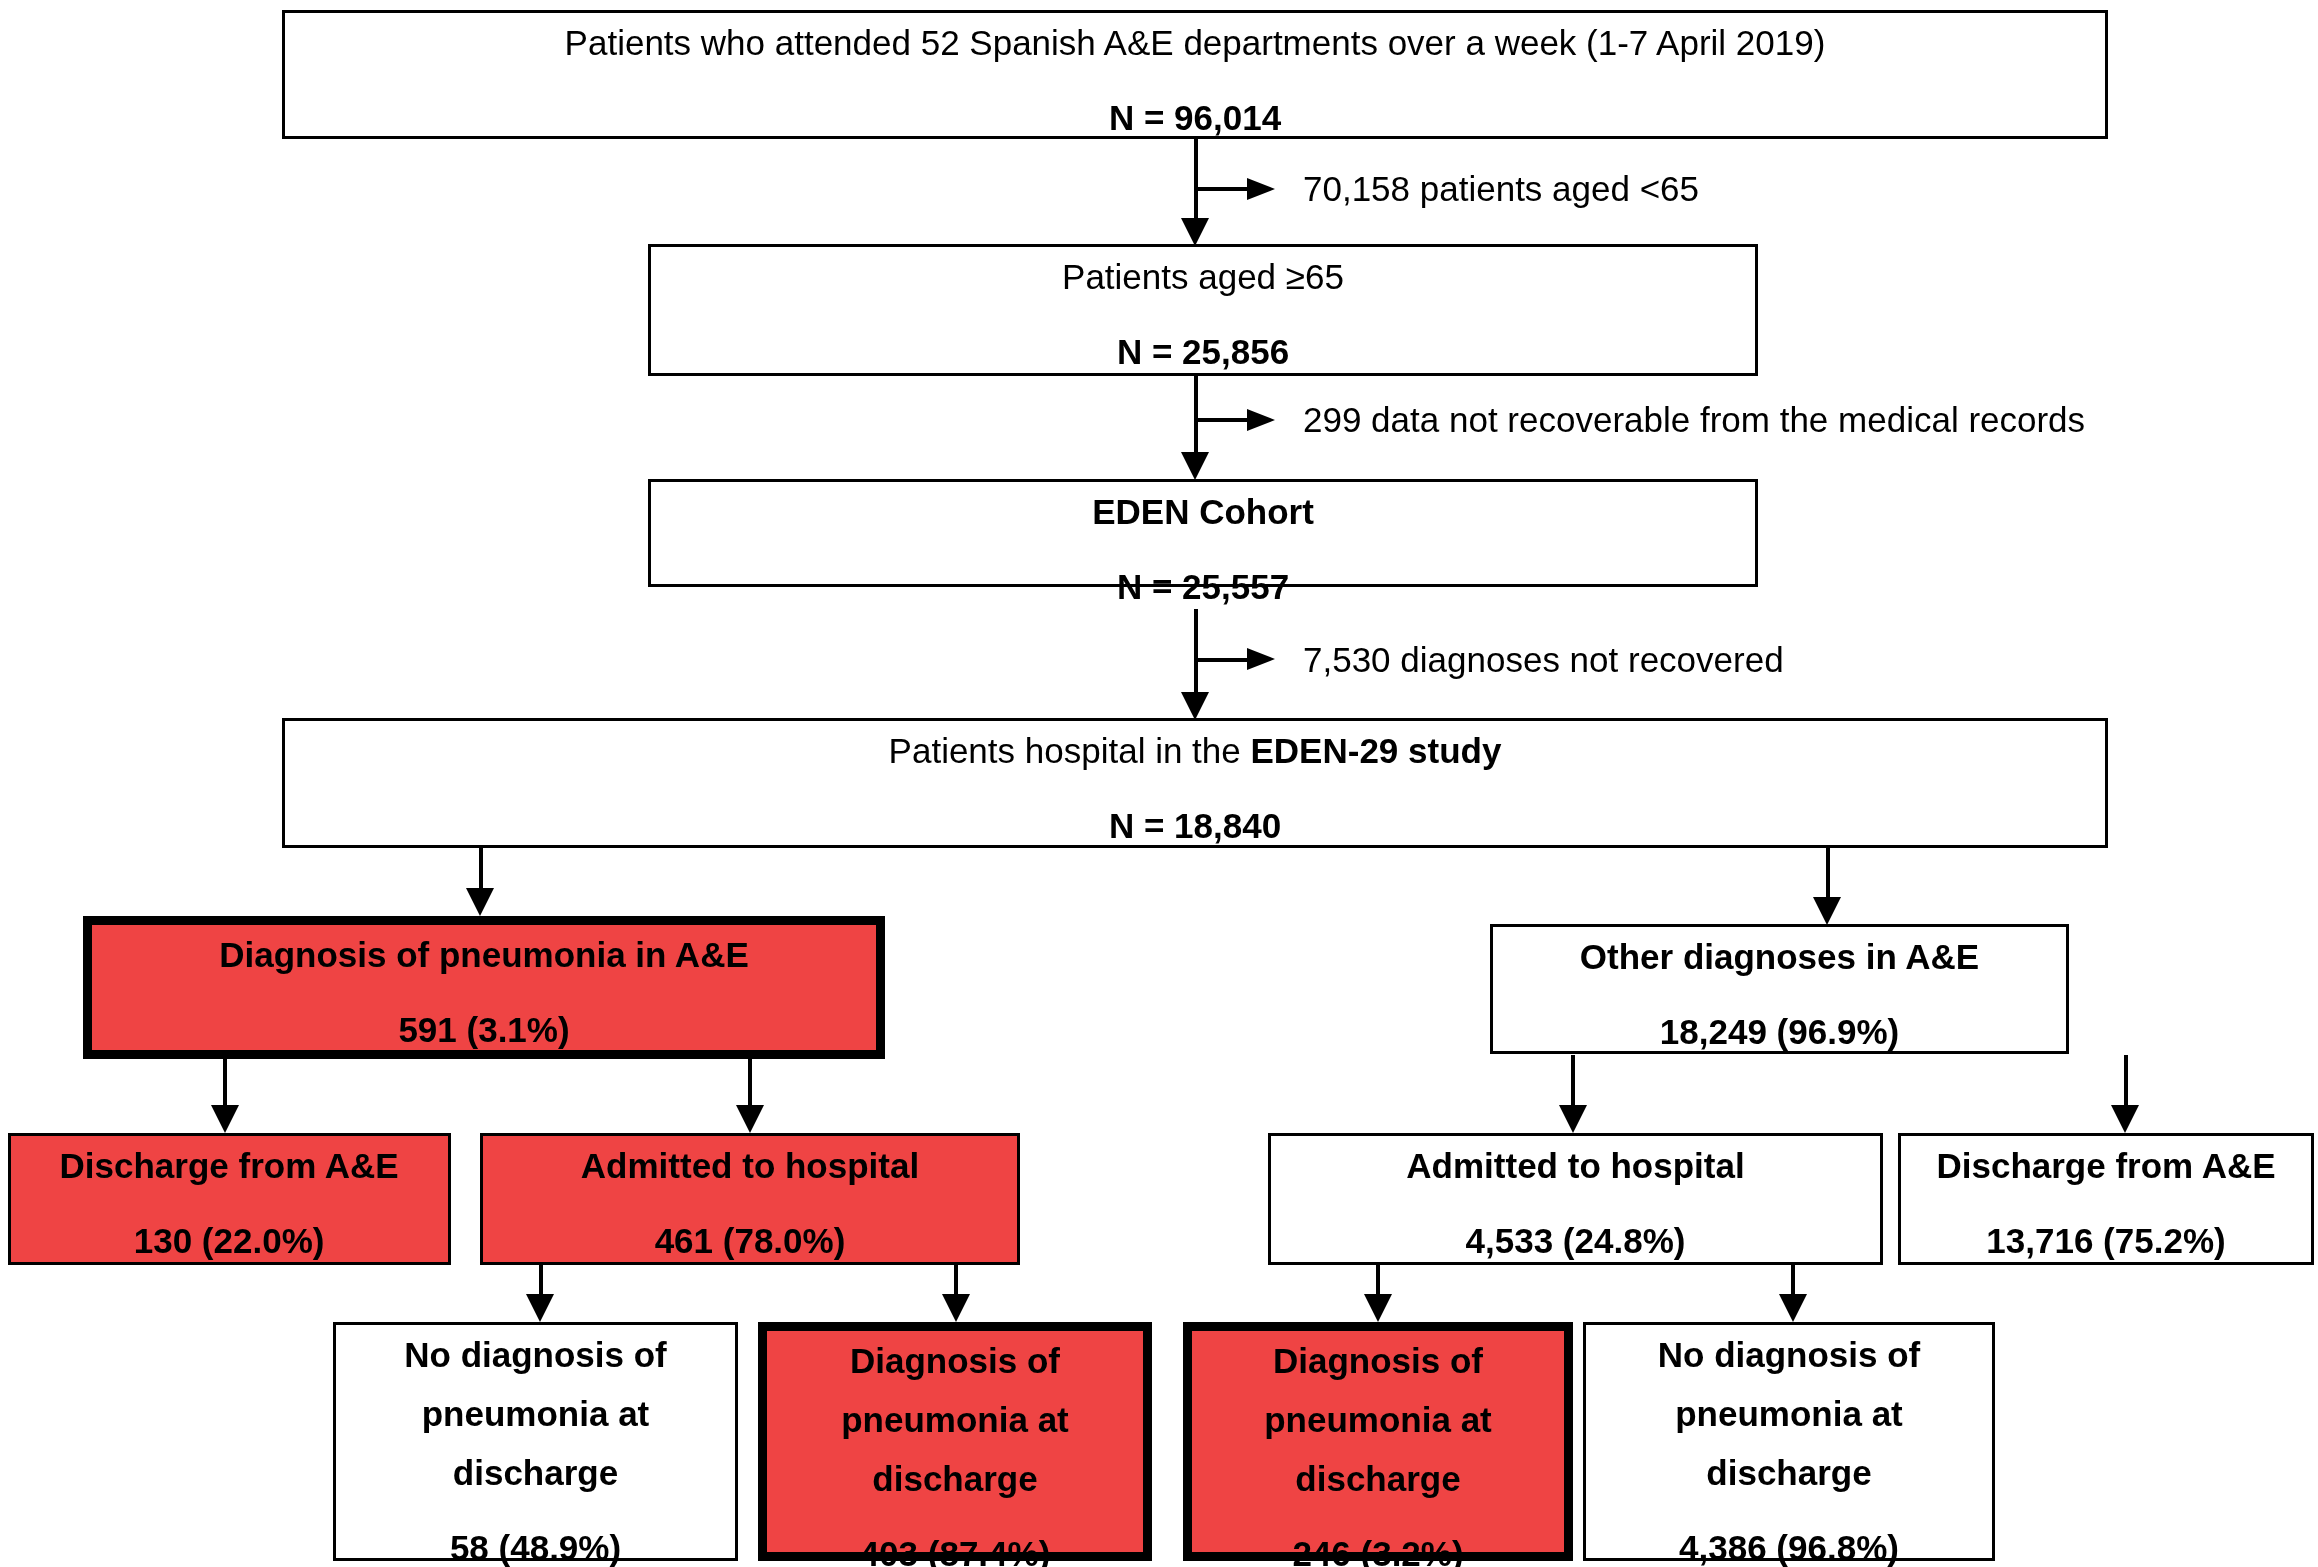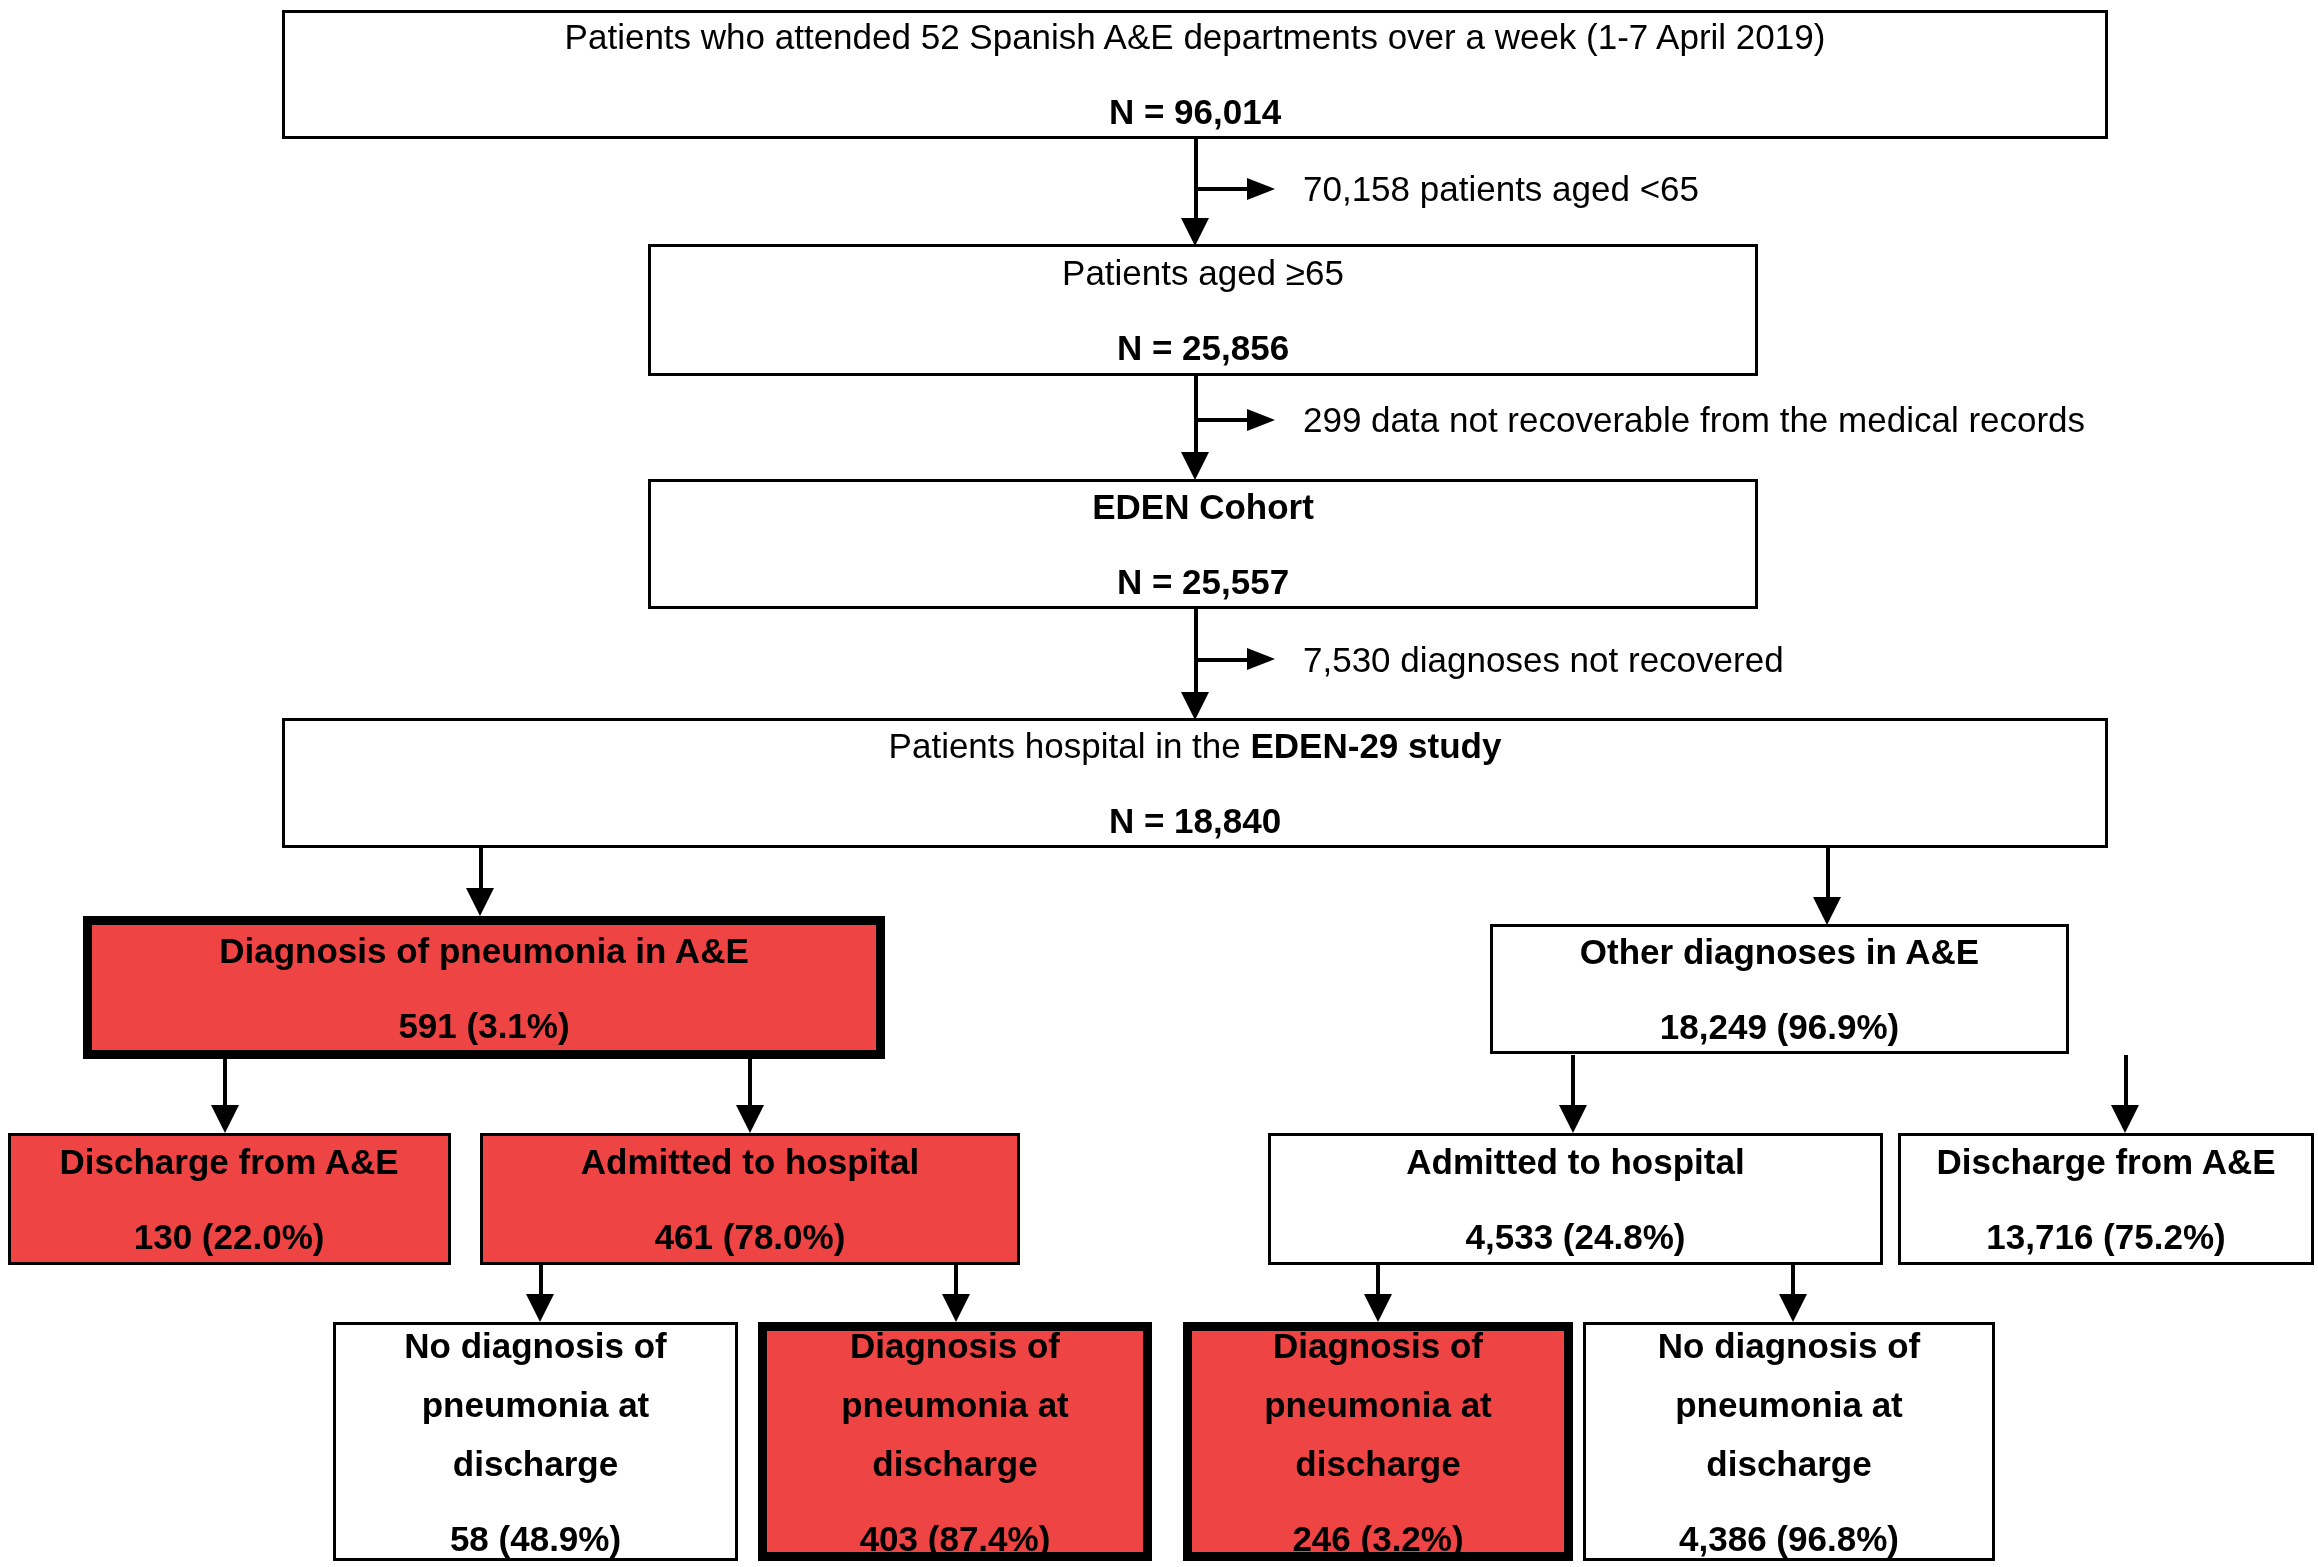--- a/index.html
+++ b/index.html
@@ -10,21 +10,20 @@
     font-family:"Liberation Sans","DejaVu Sans",sans-serif;
     color:#000;
   }
   .box{
     position:absolute;
     box-sizing:border-box;
     border:3.5px solid #000;
     background:#ffffff;
     display:flex;
     flex-direction:column;
-    justify-content:center;
     align-items:center;
     text-align:center;
     gap:16px;
   }
   .box.gray{background:#ef4444;}
   .box.thick{border-width:9px;}
   .box-title{font-weight:700;font-size:35px;line-height:59px;}
   .box-title.nowrap{white-space:nowrap;}
   .box-title.narrow{max-width:319px;}
   .box-title.regular{font-weight:400;}
@@ -57,21 +56,21 @@
   <div class="box" style="left:282px;top:9.7px;width:1826px;height:129px;">
     <div class="box-title regular nowrap">Patients who attended 52 Spanish A&amp;E departments over a week (1-7 April 2019)</div>
     <div class="box-count">N = 96,014</div>
   </div>
 
   <div class="box" style="left:648px;top:244px;width:1110px;height:132px;">
     <div class="box-title regular nowrap">Patients aged ≥65</div>
     <div class="box-count">N = 25,856</div>
   </div>
 
-  <div class="box" style="left:648px;top:479px;width:1110px;height:130px;">
+  <div class="box" style="left:648px;top:479px;width:1110px;height:108px;">
     <div class="box-title nowrap">EDEN Cohort</div>
     <div class="box-count">N = 25,557</div>
   </div>
 
   <div class="box" style="left:282px;top:718px;width:1826px;height:130px;">
     <div class="box-title regular nowrap"><span>Patients hospital in the </span><span style="font-weight:700">EDEN-29 study</span></div>
     <div class="box-count">N = 18,840</div>
   </div>
 
   <div class="box gray thick" style="left:83px;top:916px;width:802px;height:143px;">

